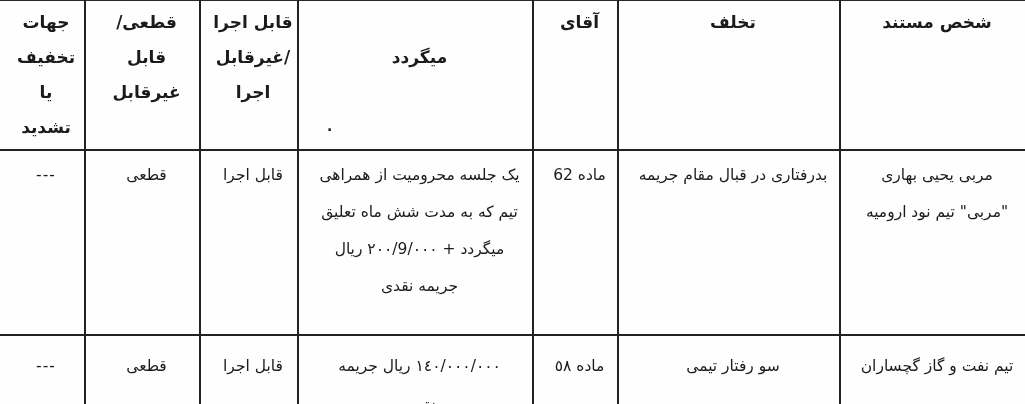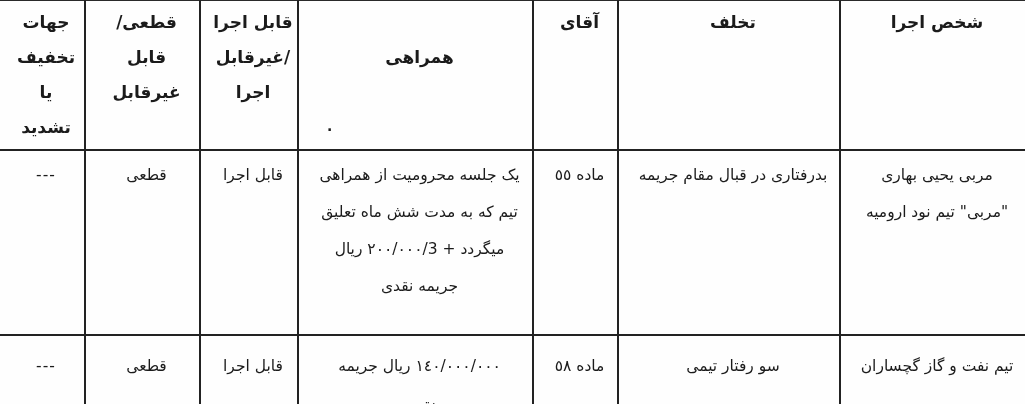--- a/index.html
+++ b/index.html
@@ -73,47 +73,47 @@
       <col style="width:185px">
       <col style="width:222px">
       <col style="width:85px">
       <col style="width:235px">
       <col style="width:98px">
       <col style="width:115px">
       <col style="width:85px">
     </colgroup>
     <thead>
       <tr>
-        <th>شخص اجرا</th>
+        <th>شخص مستند</th>
         <th>تخلف</th>
         <th>آقای</th>
         <th>
-          <span>همراهی</span>
+          <span>میگردد</span>
           <span class="stray-dot">.</span>
         </th>
         <th>قابل اجرا
 /غیرقابل
 اجرا</th>
         <th>قطعی/قابل
 غیرقابل</th>
         <th>جهات
 تخفیف
 یا
 تشدید</th>
       </tr>
     </thead>
     <tbody>
       <tr class="row-1">
         <td>مربی یحیی بهاری
 "مربی" تیم نود ارومیه</td>
         <td>بدرفتاری در قبال مقام جریمه</td>
-        <td>ماده ٥٥</td>
+        <td>ماده 62</td>
         <td>یک جلسه محرومیت از همراهی
 تیم که به مدت شش ماه تعلیق
-میگردد + ٢٠٠/٠٠٠/3 ریال
+میگردد + ٢٠٠/9/٠٠٠ ریال
 جریمه نقدی</td>
         <td>قابل  اجرا</td>
         <td>قطعی</td>
         <td class="dashes">---</td>
       </tr>
       <tr class="row-2">
         <td>تیم نفت و گاز گچساران</td>
         <td>سو رفتار تیمی</td>
         <td>ماده ٥٨</td>
         <td>١٤٠/٠٠٠/٠٠٠ ریال جریمه

